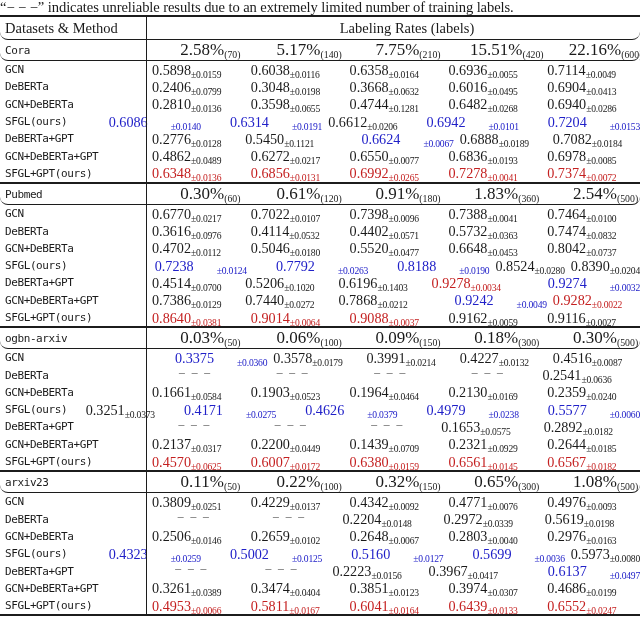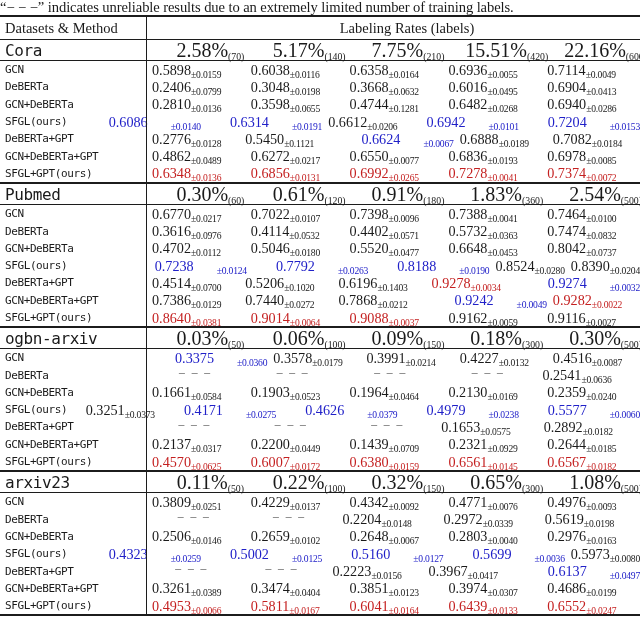--- a/index.html
+++ b/index.html
@@ -2,42 +2,42 @@
 <html style="--best: #c42020; --second: #2020c8; --dash: #555555;"><head>
 <meta charset="utf-8">
 <style>
   html,body{margin:0;padding:0;background:#ffffff;}
   body{width:640px;height:623px;overflow:hidden;color:#1a1a1a;}
   .page{width:640px;height:484px;position:relative;}
   .caption{font-family:"Liberation Serif",serif;font-size:14.6px;line-height:16px;height:16px;
            white-space:nowrap;margin-top:-1px;letter-spacing:-0.1px;}
   .table{position:relative;border-top:2px solid #1c1c1c;}
   .vbar{position:absolute;left:146px;top:0;bottom:0;width:1.3px;background:#1c1c1c;}
-  .row{display:flex;align-items:center;box-sizing:border-box;}
+  .row{display:flex;align-items:center;box-sizing:border-box;border-radius:8px;}
   .thead{height:23px;border-bottom:1.1px solid #1c1c1c;}
   .h-label{width:146px;padding-left:5px;box-sizing:border-box;font-family:"Liberation Serif",serif;font-size:14.5px;}
   .h-span{flex:1;text-align:center;font-family:"Liberation Serif",serif;font-size:14.5px;position:relative;left:14px;}
   .ds-row{height:21px;border-bottom:1.6px solid #1c1c1c;}
   .m-row{height:17.3px;}
   .section{border-bottom:2.2px solid #1c1c1c;}
   .section:last-child{border-bottom:2.6px solid #1c1c1c;}
   .lab{width:146px;padding-left:5px;box-sizing:border-box;
        font-family:"DejaVu Sans Mono","Liberation Mono",monospace;font-size:11px;letter-spacing:-0.4px;white-space:nowrap;}
-  .ds-name{font-size:16px;}
+  .ds-name{font-size:11px;}
   .data{flex:1;display:flex;}
   .cell{flex:1;box-sizing:border-box;white-space:nowrap;overflow:visible;}
   .num-cell{text-align:left;padding-left:6px;}
   .rate-cell{text-align:center;position:relative;left:15px;}
   .dash-cell{text-align:center;color:var(--dash,#555);font-family:"Liberation Serif",serif;font-size:13px;letter-spacing:1px;}
   .val{font-family:"Liberation Serif",serif;font-size:14.2px;}
   .sub{font-family:"Liberation Serif",serif;font-size:9.6px;position:relative;top:3px;letter-spacing:-0.2px;}
   .ck{color:#1a1a1a;}
   .cb{color:var(--second,#2020c4);margin-left:23px;}
   .cr{color:var(--best,#c42020);}
-  .rate-pct{font-family:"Liberation Serif",serif;font-size:20px;}
+  .rate-pct{font-family:"Liberation Serif",serif;font-size:17px;}
   .rate-sub{font-family:Liberation Serif, serif;font-size:9.8px;position:relative;top:3px;}
 </style>
 </head>
 <body>
 
 <div class="page">
   <div class="caption">“− − −” indicates unreliable results due to an extremely limited number of training labels.</div>
   <div class="table">
     <div class="vbar"></div>
     <div class="row thead">

